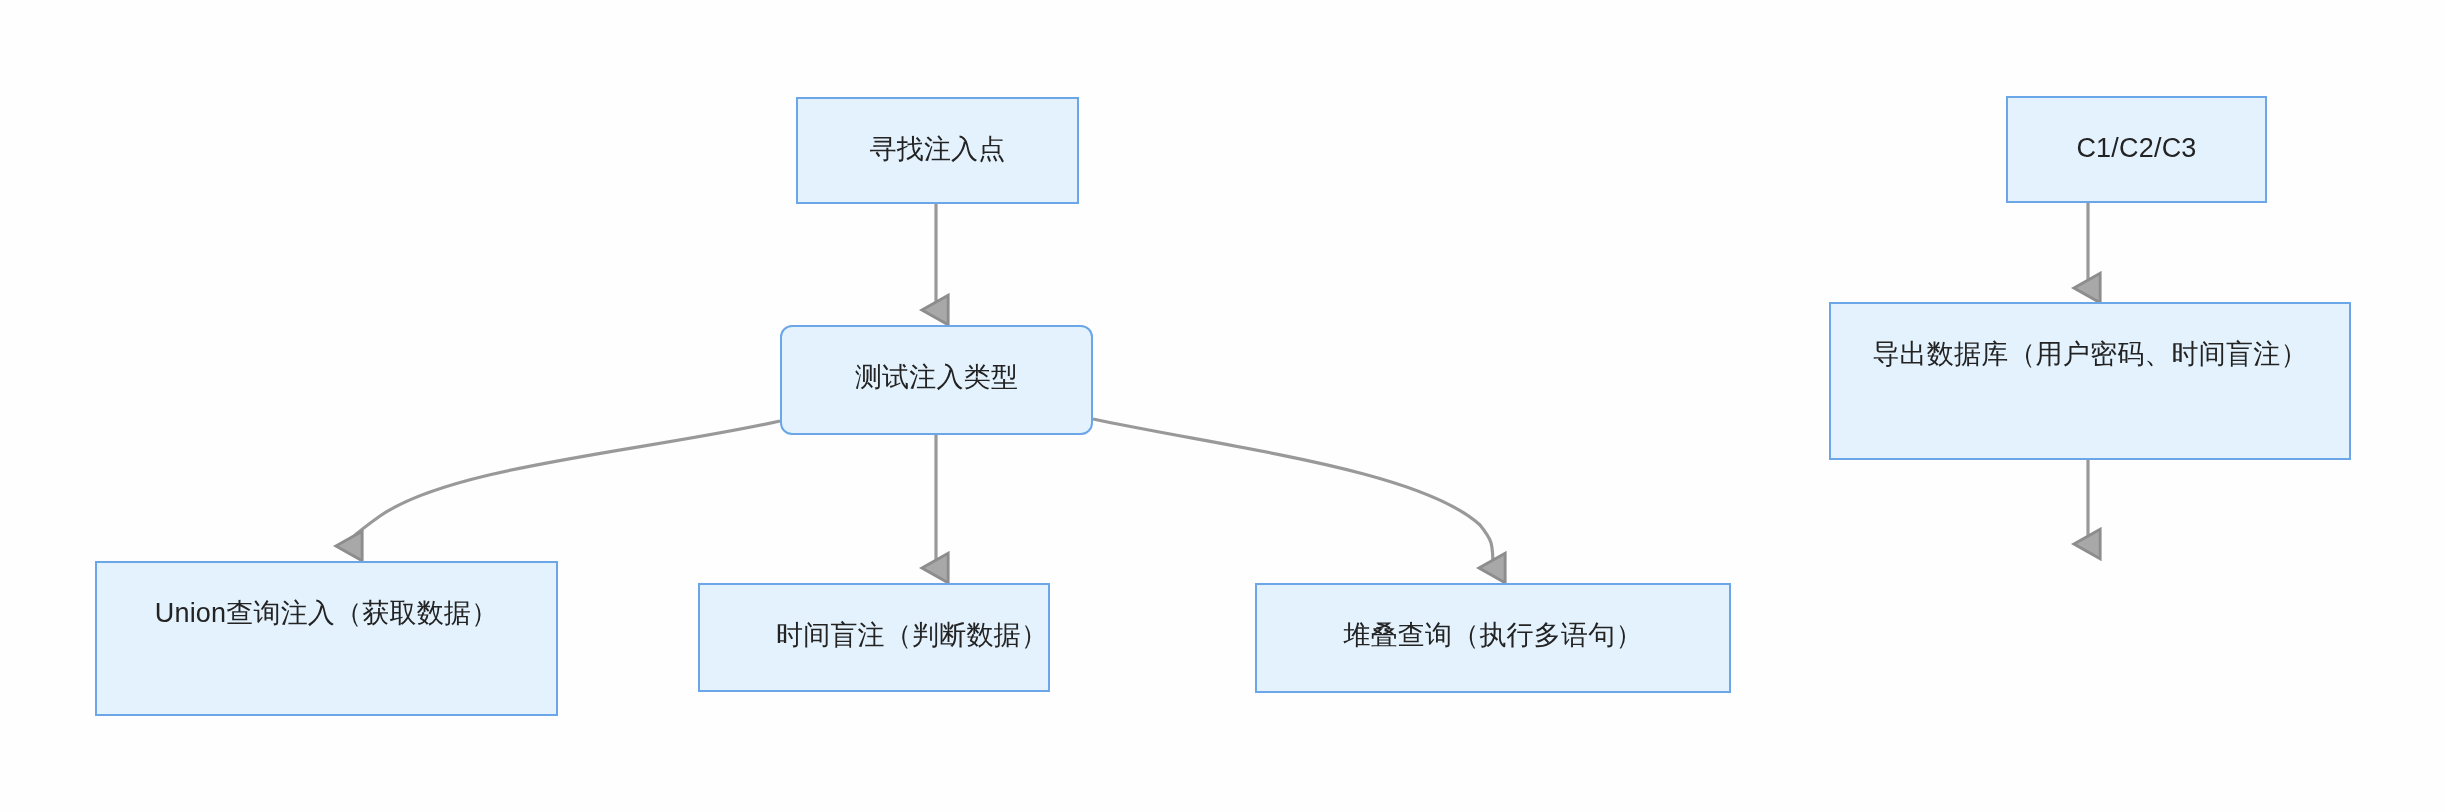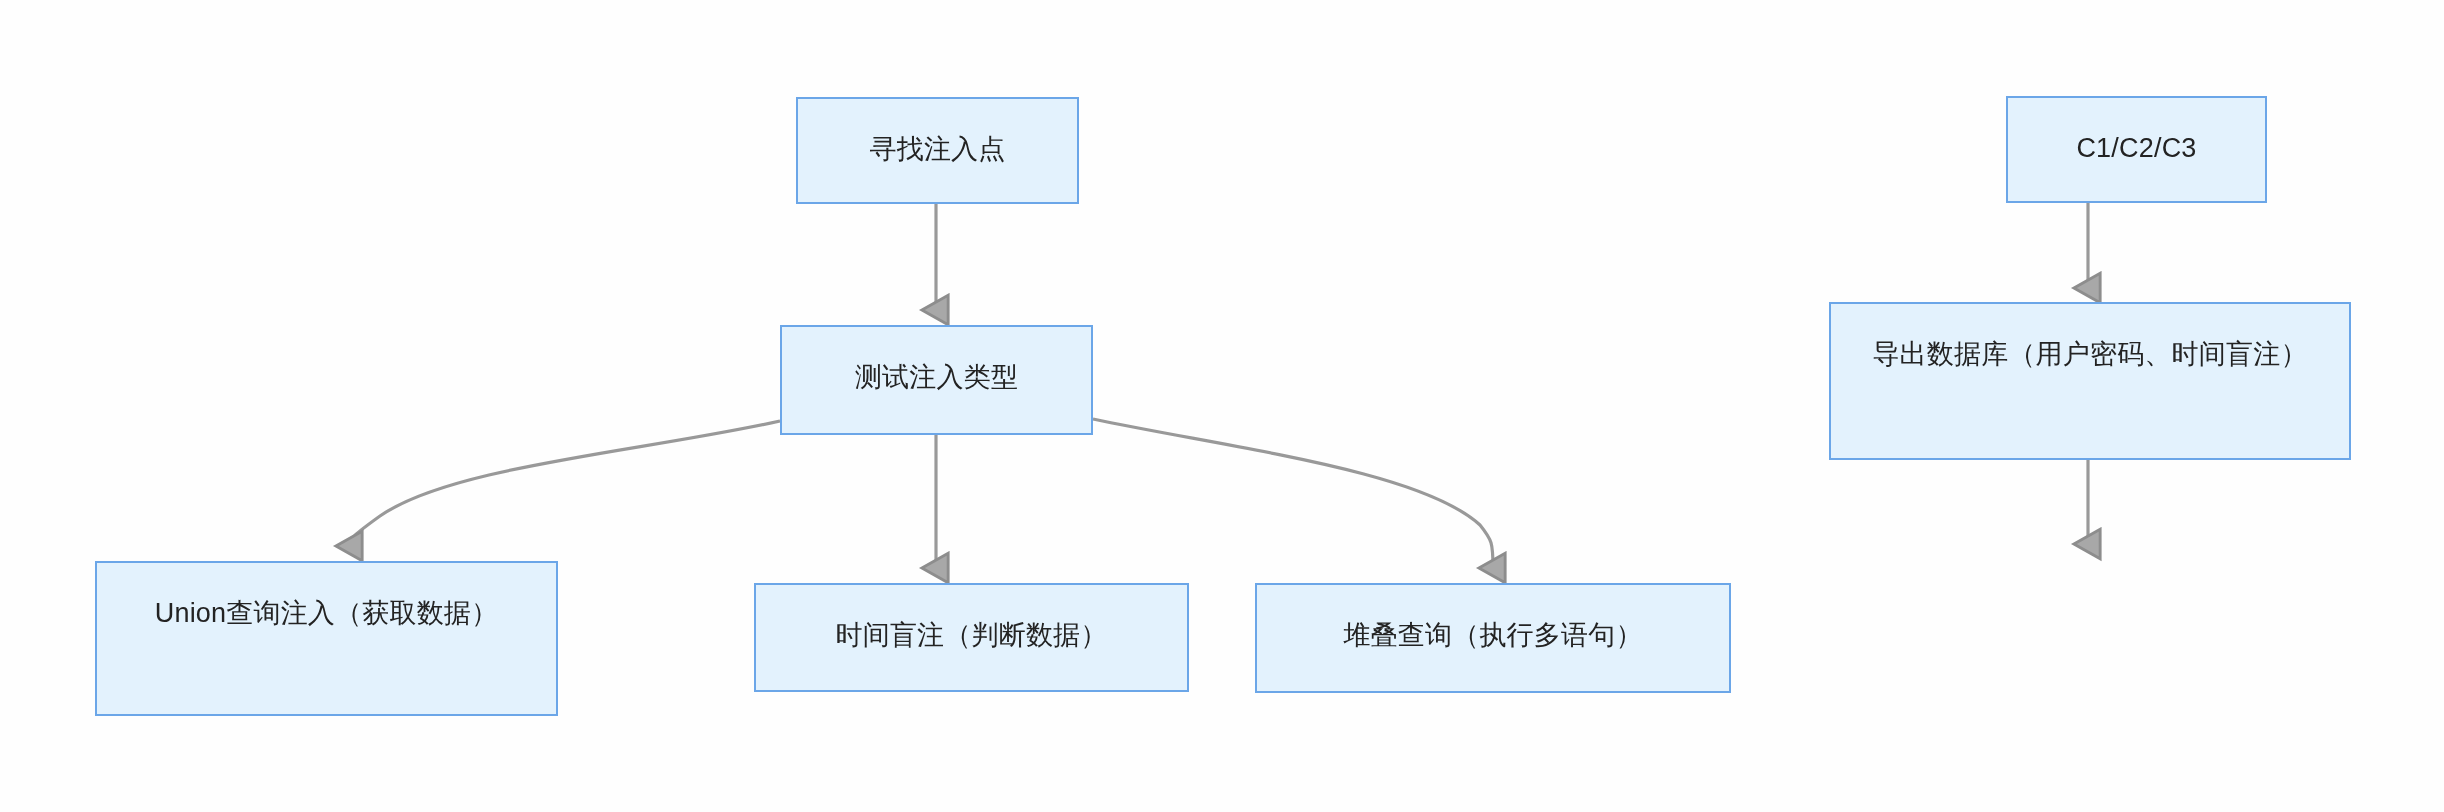--- a/index.html
+++ b/index.html
@@ -41,23 +41,23 @@
   .node-label {
     font-size: 27px;
     line-height: 1.25;
     color: #232323;
     letter-spacing: 0.2px;
     white-space: nowrap;
     text-align: center;
   }
   
   #node-find-injection      { left: 796px;  top: 97px;  width: 283px; height: 107px; }
-  #node-test-injection-type { left: 780px;  top: 325px; width: 313px; height: 110px; }
+  #node-test-injection-type { left: 780px;  top: 325px; width: 313px; height: 110px; border-radius: 12px; }
   #node-union-query         { left: 95px;   top: 561px; width: 463px; height: 155px; }
-  #node-time-blind          { left: 754px;  top: 583px; width: 435px; height: 109px; }
+  #node-time-blind          { left: 698px;  top: 583px; width: 352px; height: 109px; justify-content: flex-end; }
   #node-stacked-query       { left: 1255px; top: 583px; width: 476px; height: 110px; justify-content: center; }
   
   #node-columns             { left: 1958px; top: 96px;  width: 261px; height: 107px; margin-left: 48px; }
   #node-dump-database       { left: 1829px; top: 302px; width: 522px; height: 158px; }
   #node-tamper-delete       { left: 1829px; top: 558px; width: 522px; height: 158px; }
 </style>
 </head>
 <body>
 
 <div id="canvas">

